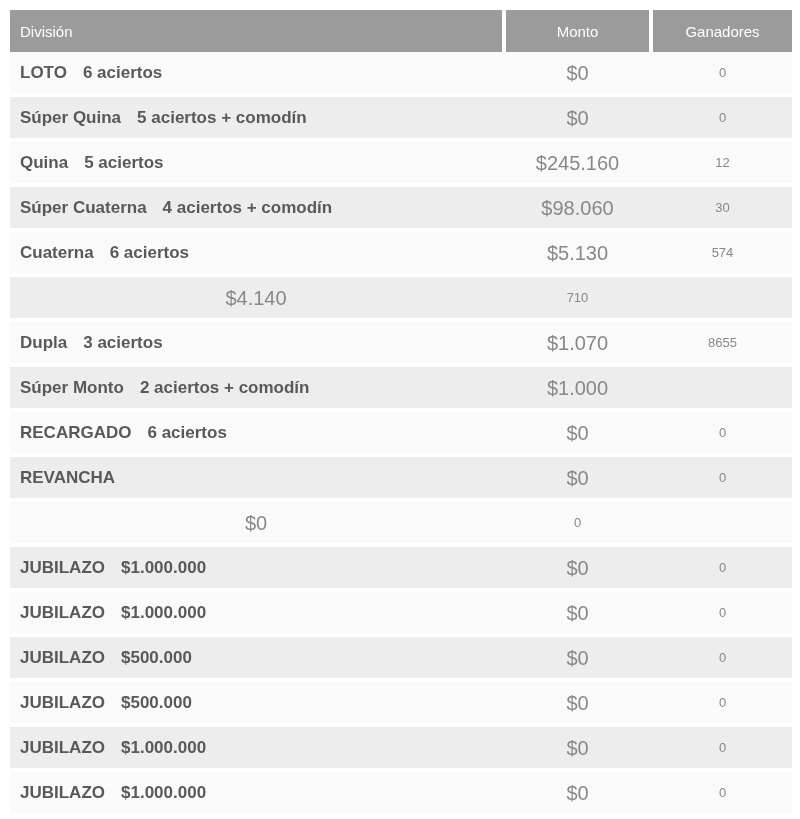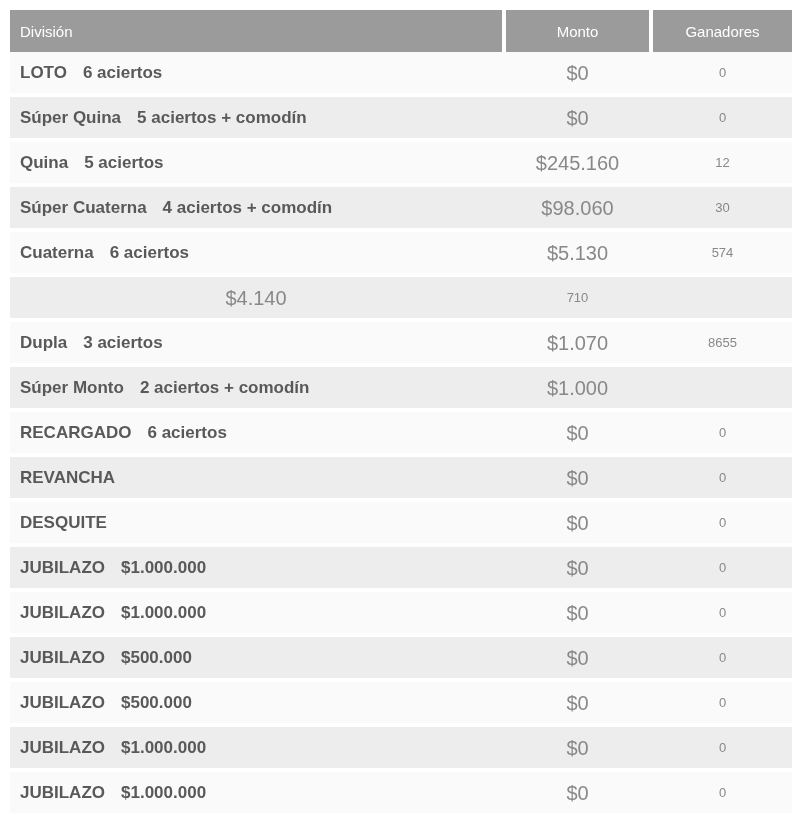--- a/index.html
+++ b/index.html
@@ -172,24 +172,20 @@
       <div class="tr">
         <div class="td td-division">
           <span class="name">REVANCHA</span>
 
         </div>
         <div class="td td-monto">$0</div>
         <div class="td td-ganadores">0</div>
       </div>
 
       <div class="tr">
-        <div class="td td-division">
-          <span class="name">DESQUITE</span>
-
-        </div>
         <div class="td td-monto">$0</div>
         <div class="td td-ganadores">0</div>
       </div>
 
       <div class="tr">
         <div class="td td-division">
           <span class="name">JUBILAZO</span>
           <span class="detail">$1.000.000</span>
         </div>
         <div class="td td-monto">$0</div>

